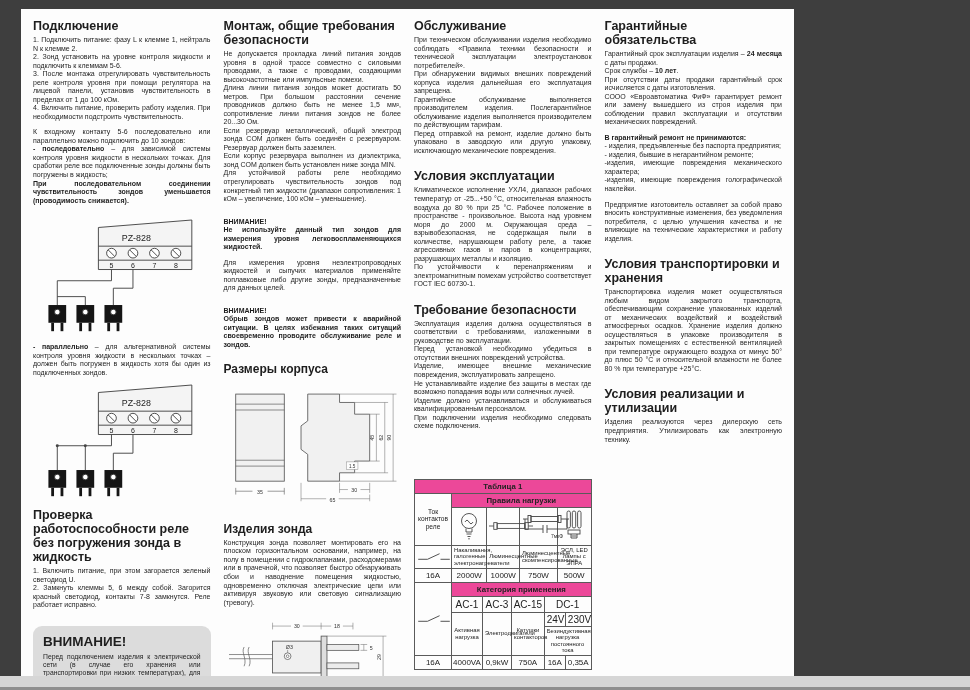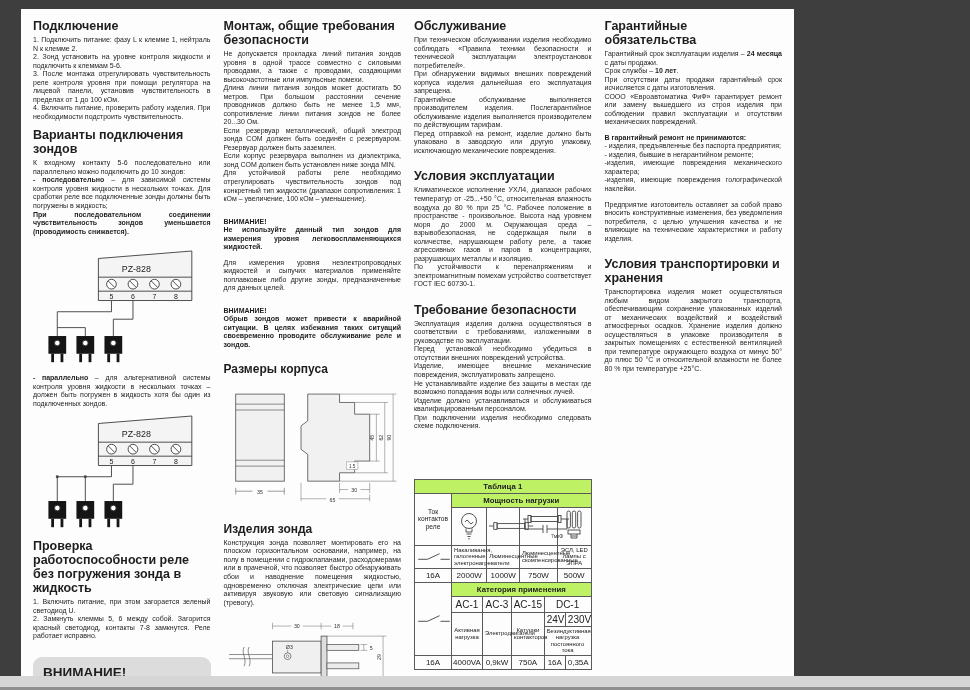--- a/index.html
+++ b/index.html
@@ -34,21 +34,21 @@
   .warnbox {
     background: #dcdcdc; border-radius: 9px;
     padding: 8px 10px; margin-top: 9px;
   }
   .warnbox h2 { font-size: 13.5px; font-weight: bold; margin-bottom: 4px; }
   .warnbox p { font-size: 6.8px; }
   .warnbox p + p { margin-top: 7px; }
   .tablewrap { margin-top: auto; }
   table.t1 { width: 100%; border-collapse: collapse; text-align: center; color: #222; table-layout: fixed; }
   table.t1 td { border: 1px solid #5a5a5a; padding: 1px 2px; vertical-align: middle; }
-  table.t1 .th { background: #bef264; font-weight: bold; font-size: 7.8px; padding: 2px; }
+  table.t1 .th { background: #ec4899; font-weight: bold; font-size: 7.8px; padding: 2px; }
   table.t1 .tiny { font-size: 5.9px; line-height: 1.12; }
   table.t1 .tiny2 { font-size: 6.6px; line-height: 1.15; }
   table.t1 .valrow td { font-size: 8px; padding: 2px 1px; }
   table.t1 .catrow td, td.catcell { font-size: 10px; padding: 2px 1px; }
   table.t1 .icel { height: 38px; }
   table.t1 svg { margin: 0 auto; }
   table.t2 { margin-top: -1px; }
   .dimt { font-size: 6.3px; fill: #333; }
   .dimt2 { font-size: 5.5px; fill: #333; }
 </style>
@@ -60,21 +60,20 @@
   <div class="col">
     <div class="sec">
       <h2 class="hm">Подключение</h2>
       <p>1. Подключить питание: фазу L к клемме 1, нейтраль N к клемме 2.</p>
       <p>2. Зонд установить на уровне контроля жидкости и подключить к клеммам 5-6.</p>
       <p>3. После монтажа отрегулировать чувствительность реле контроля уровня при помощи регулятора на лицевой панели, установив чувствительность в пределах от 1 до 100 кОм.</p>
       <p>4. Включить питание, проверить работу изделия. При необходимости подстроить чувствительность.</p>
     </div>
 
     <div class="sec">
-      <h2 class="hm">Варианты подключения зондов</h2>
       <p>К входному контакту 5-6 последовательно или параллельно можно подключить до 10 зондов:</p>
       <p><span class="b">- последовательно</span><span> – для зависимой системы контроля уровня жидкости в нескольких точках. Для сработки реле все подключенные зонды должны быть погружены в жидкость;</span></p>
       <p class="b">При последовательном соединении чувствительность зондов уменьшается (проводимость снижается).</p>
     </div>
 
     <div class="diag">
       <svg width="178" height="124" viewBox="0 0 190 132">
         <polygon points="70,13 170,5 170,58 70,58" fill="#f4f4f4" stroke="#444" stroke-width="1"></polygon>
         <text x="95" y="28" font-size="9.5" fill="#222">PZ-828</text>
         <line x1="70" y1="33" x2="170" y2="33" stroke="#444" stroke-width="1"></line>
@@ -375,21 +374,21 @@
             <col style="width:18.5%">
             <col style="width:21.5%">
             <col style="width:19%">
           </colgroup>
         <tbody>
             <tr>
               <td colspan="5" class="th">Таблица 1</td>
             </tr>
         <tr>
           <td rowspan="2" class="tiny2">Ток контактов реле</td>
-          <td colspan="4" class="th">Мощность нагрузки</td>
+          <td colspan="4" class="th">Правила нагрузки</td>
         </tr>
         <tr class="iconrow">
           <td class="icel">
             <svg width="22" height="30" viewBox="0 0 22 30" stroke="#444" fill="none" stroke-width="0.9">
               <circle cx="11" cy="10" r="7.5"></circle>
               <path d="M7,11 q2,-3.5 4,0 q2,3.5 4,0"></path>
               <path d="M8,17.5 V21 H14 V17.5 M8.5,23 H13.5 M9.5,25.5 H12.5 M10.2,27.8 H11.8"></path>
             </svg>
           </td>
           <td class="icel">
@@ -511,16 +510,20 @@
       <p>-изделия, имеющие повреждения механического характера;</p>
       <p>-изделия, имеющие повреждения голографической наклейки.</p>
       <p class="mt">Предприятие изготовитель оставляет за собой право вносить конструктивные изменения, без уведомления потребителя, с целью улучшения качества и не влияющие на технические характеристики и работу изделия.</p>
     </div>
 
     <div class="sec mt">
       <h2 class="hm">Условия транспортировки и хранения</h2>
       <p>Транспортировка изделия может осуществляться любым видом закрытого транспорта, обеспечивающим сохранение упакованных изделий от механических воздействий и воздействий атмосферных осадков. Хранение изделия должно осуществляться в упаковке производителя в закрытых помещениях с естественной вентиляцией при температуре окружающего воздуха от минус 50° до плюс 50 °С и относительной влажности не более 80 % при температуре +25°С.</p>
     </div>
 
+    <div class="sec mt">
+      <h2 class="hm">Условия реализации и утилизации</h2>
+      <p>Изделия реализуются через дилерскую сеть предприятия. Утилизировать как электронную технику.</p>
+    </div>
   </div>
 
 </div>
 <div class="strip"></div>
 
 </body></html>

